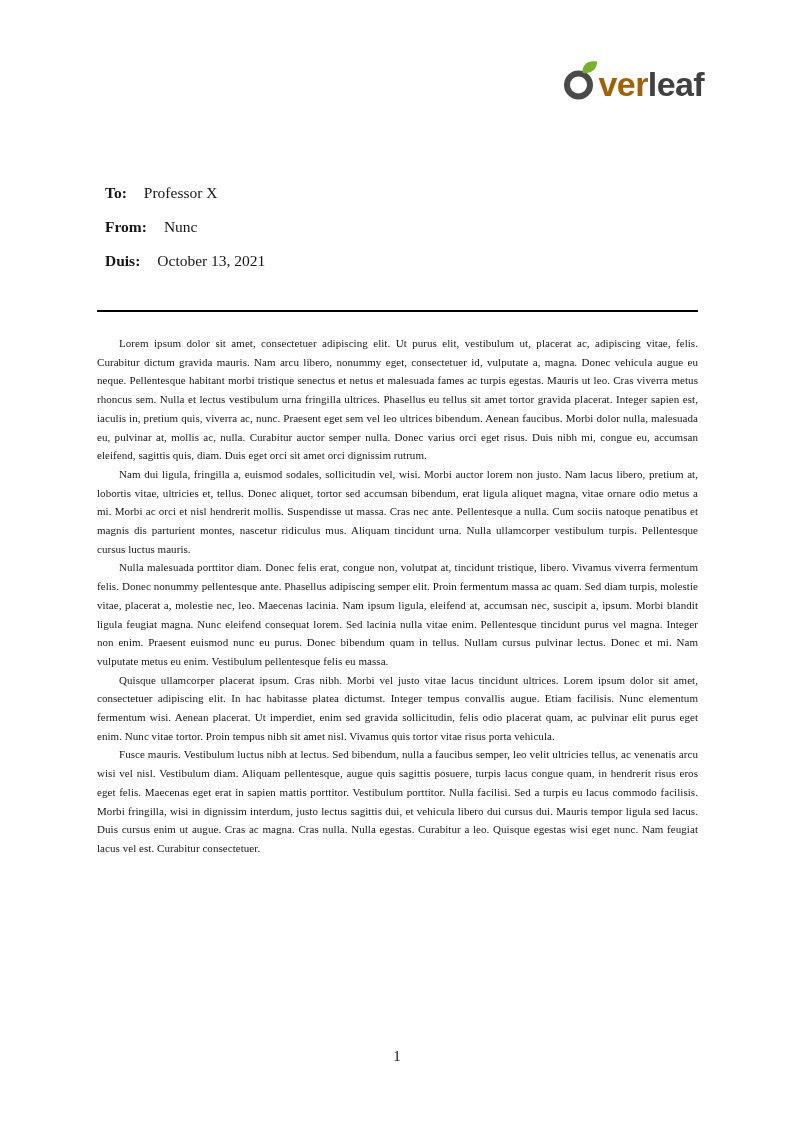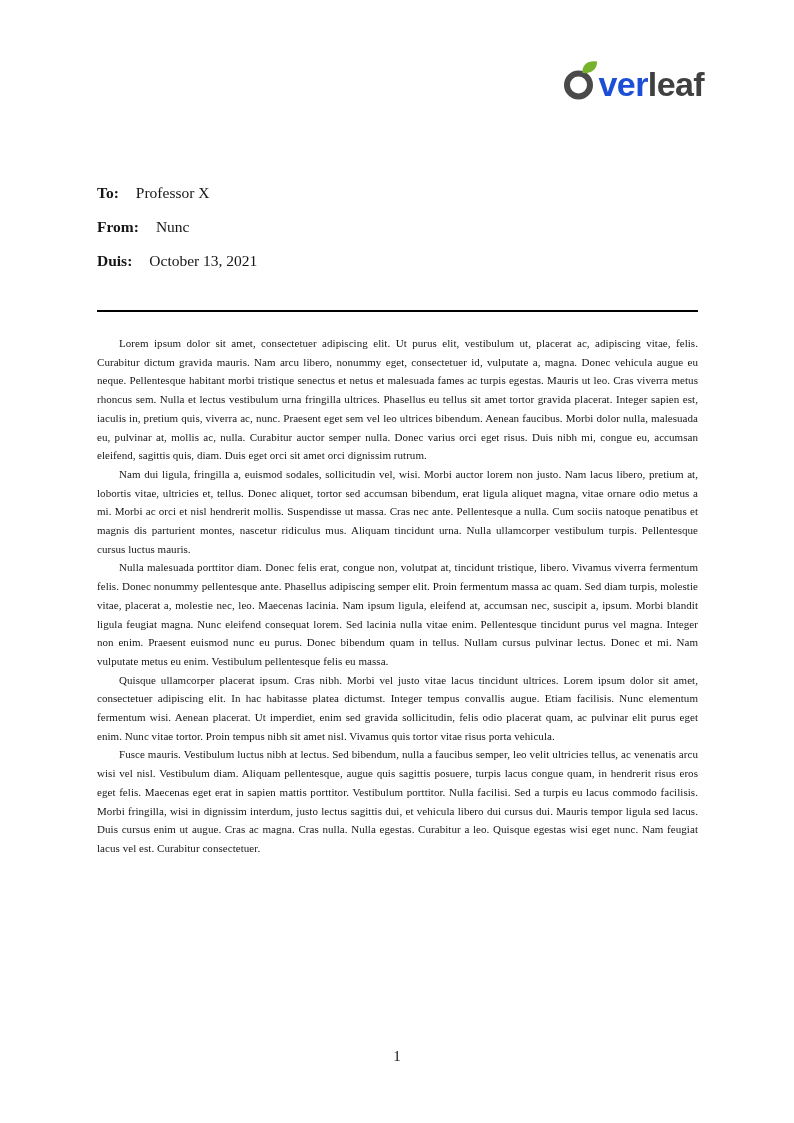--- a/index.html
+++ b/index.html
@@ -29,37 +29,38 @@
   .logo-icon-svg {
     display: inline-block;
     vertical-align: -4px;
   }
   .logo-text {
     font-family: "Liberation Sans", sans-serif;
     font-weight: bold;
     font-size: 34px;
     letter-spacing: -0.6px;
   }
-  .logo-ver  { color: #1d4ed8; }
+  .logo-ver  { color: #a16207; }
   .logo-leaf { color: #404040; }
 
   
   .fields {
     position: absolute;
     left: 97px;
     top: 183px;
     right: 96px;
     font-size: 15.5px;
   }
   .field {
     margin: 0 0 15px 0;
     line-height: 19px;
   }
   .field-label {
     font-weight: bold;
+    margin-left: 8px;
   }
   .field-value {
     margin-left: 17px;
   }
 
   
   .divider {
     position: absolute;
     left: 97px;
     right: 96px;

